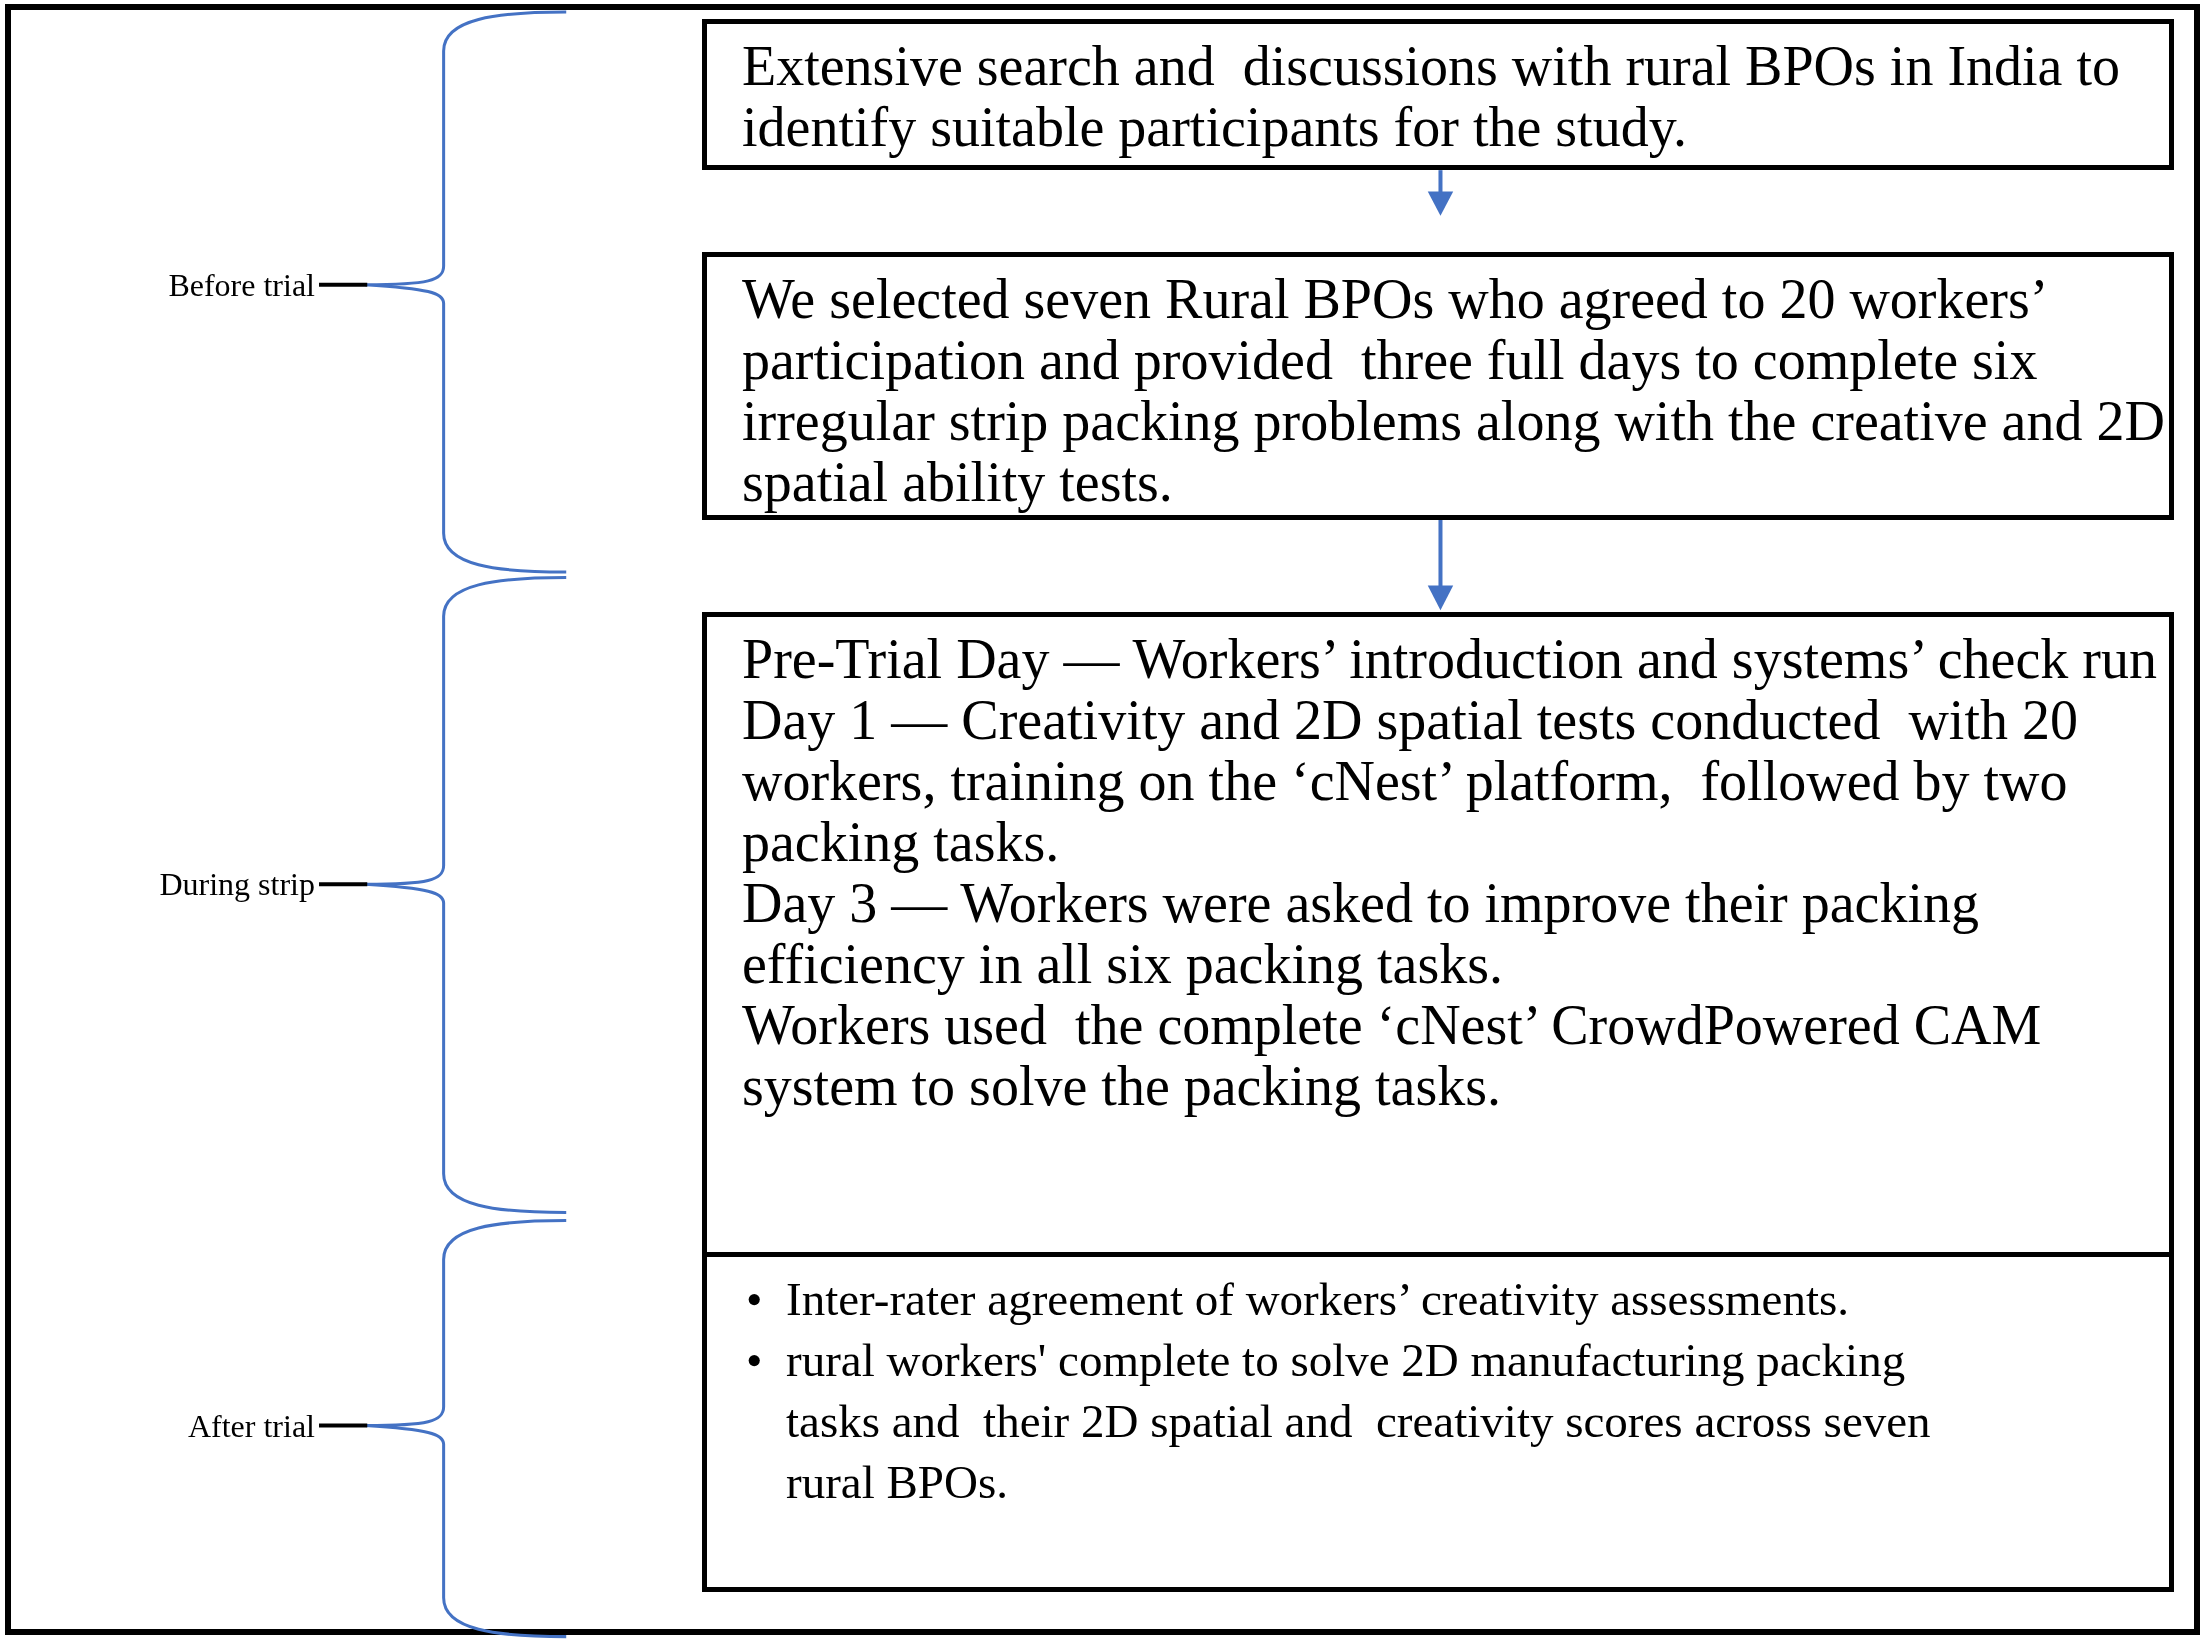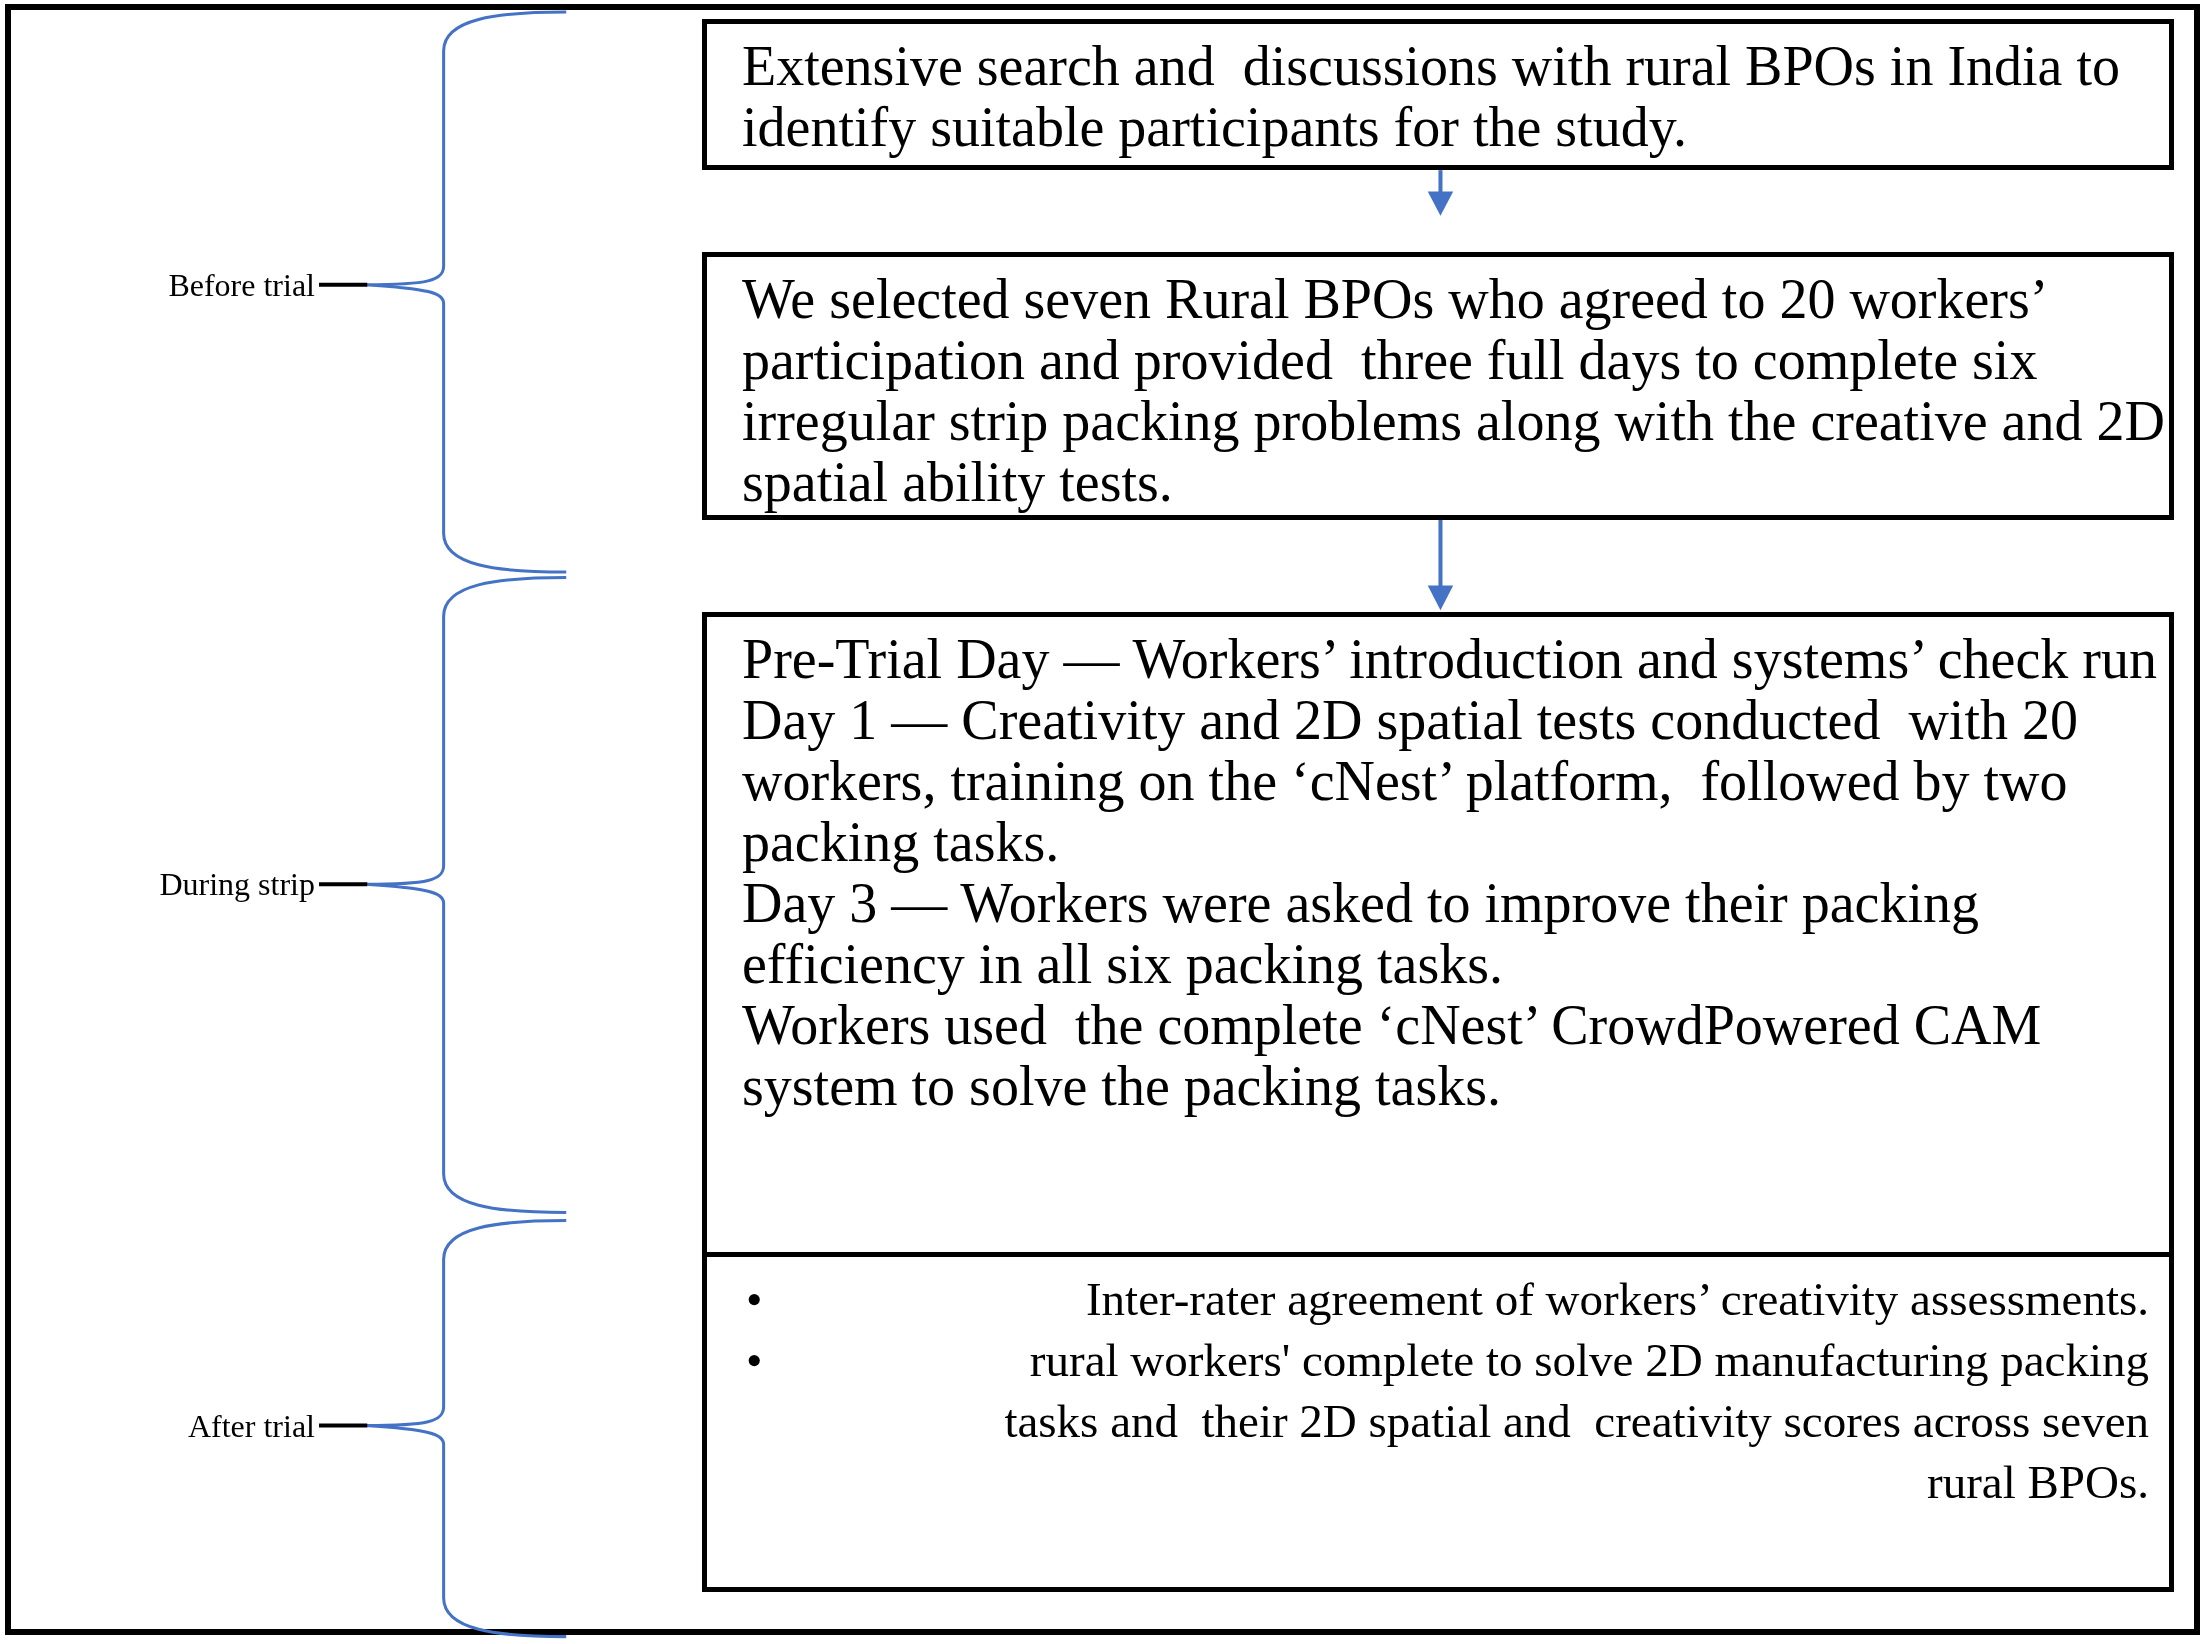--- a/index.html
+++ b/index.html
@@ -40,21 +40,21 @@
     border:5.4px solid var(--frame,#000);
     box-sizing:border-box;
     background:var(--bg,#fff);
     padding:12px 20px 6.7px 35px;
     font-size:56px; line-height:61px;
   }
   .tbox.bullets{padding-left:27px; font-size:47px;}
   .bline{white-space:pre;}
   .brow{display:flex; align-items:flex-start;}
   .bdot{flex:0 0 52px; width:52px; padding-left:12px; box-sizing:border-box;}
-  .btxt{flex:1 1 auto; min-width:0;text-align:right;}
+  .btxt{flex:1 1 auto; min-width:0;}
 </style>
 </head>
 <body>
 
 <div class="canvas">
 
   <div class="frame"></div>
 
   <svg class="overlay" viewBox="0 0 3291 2454">
 

